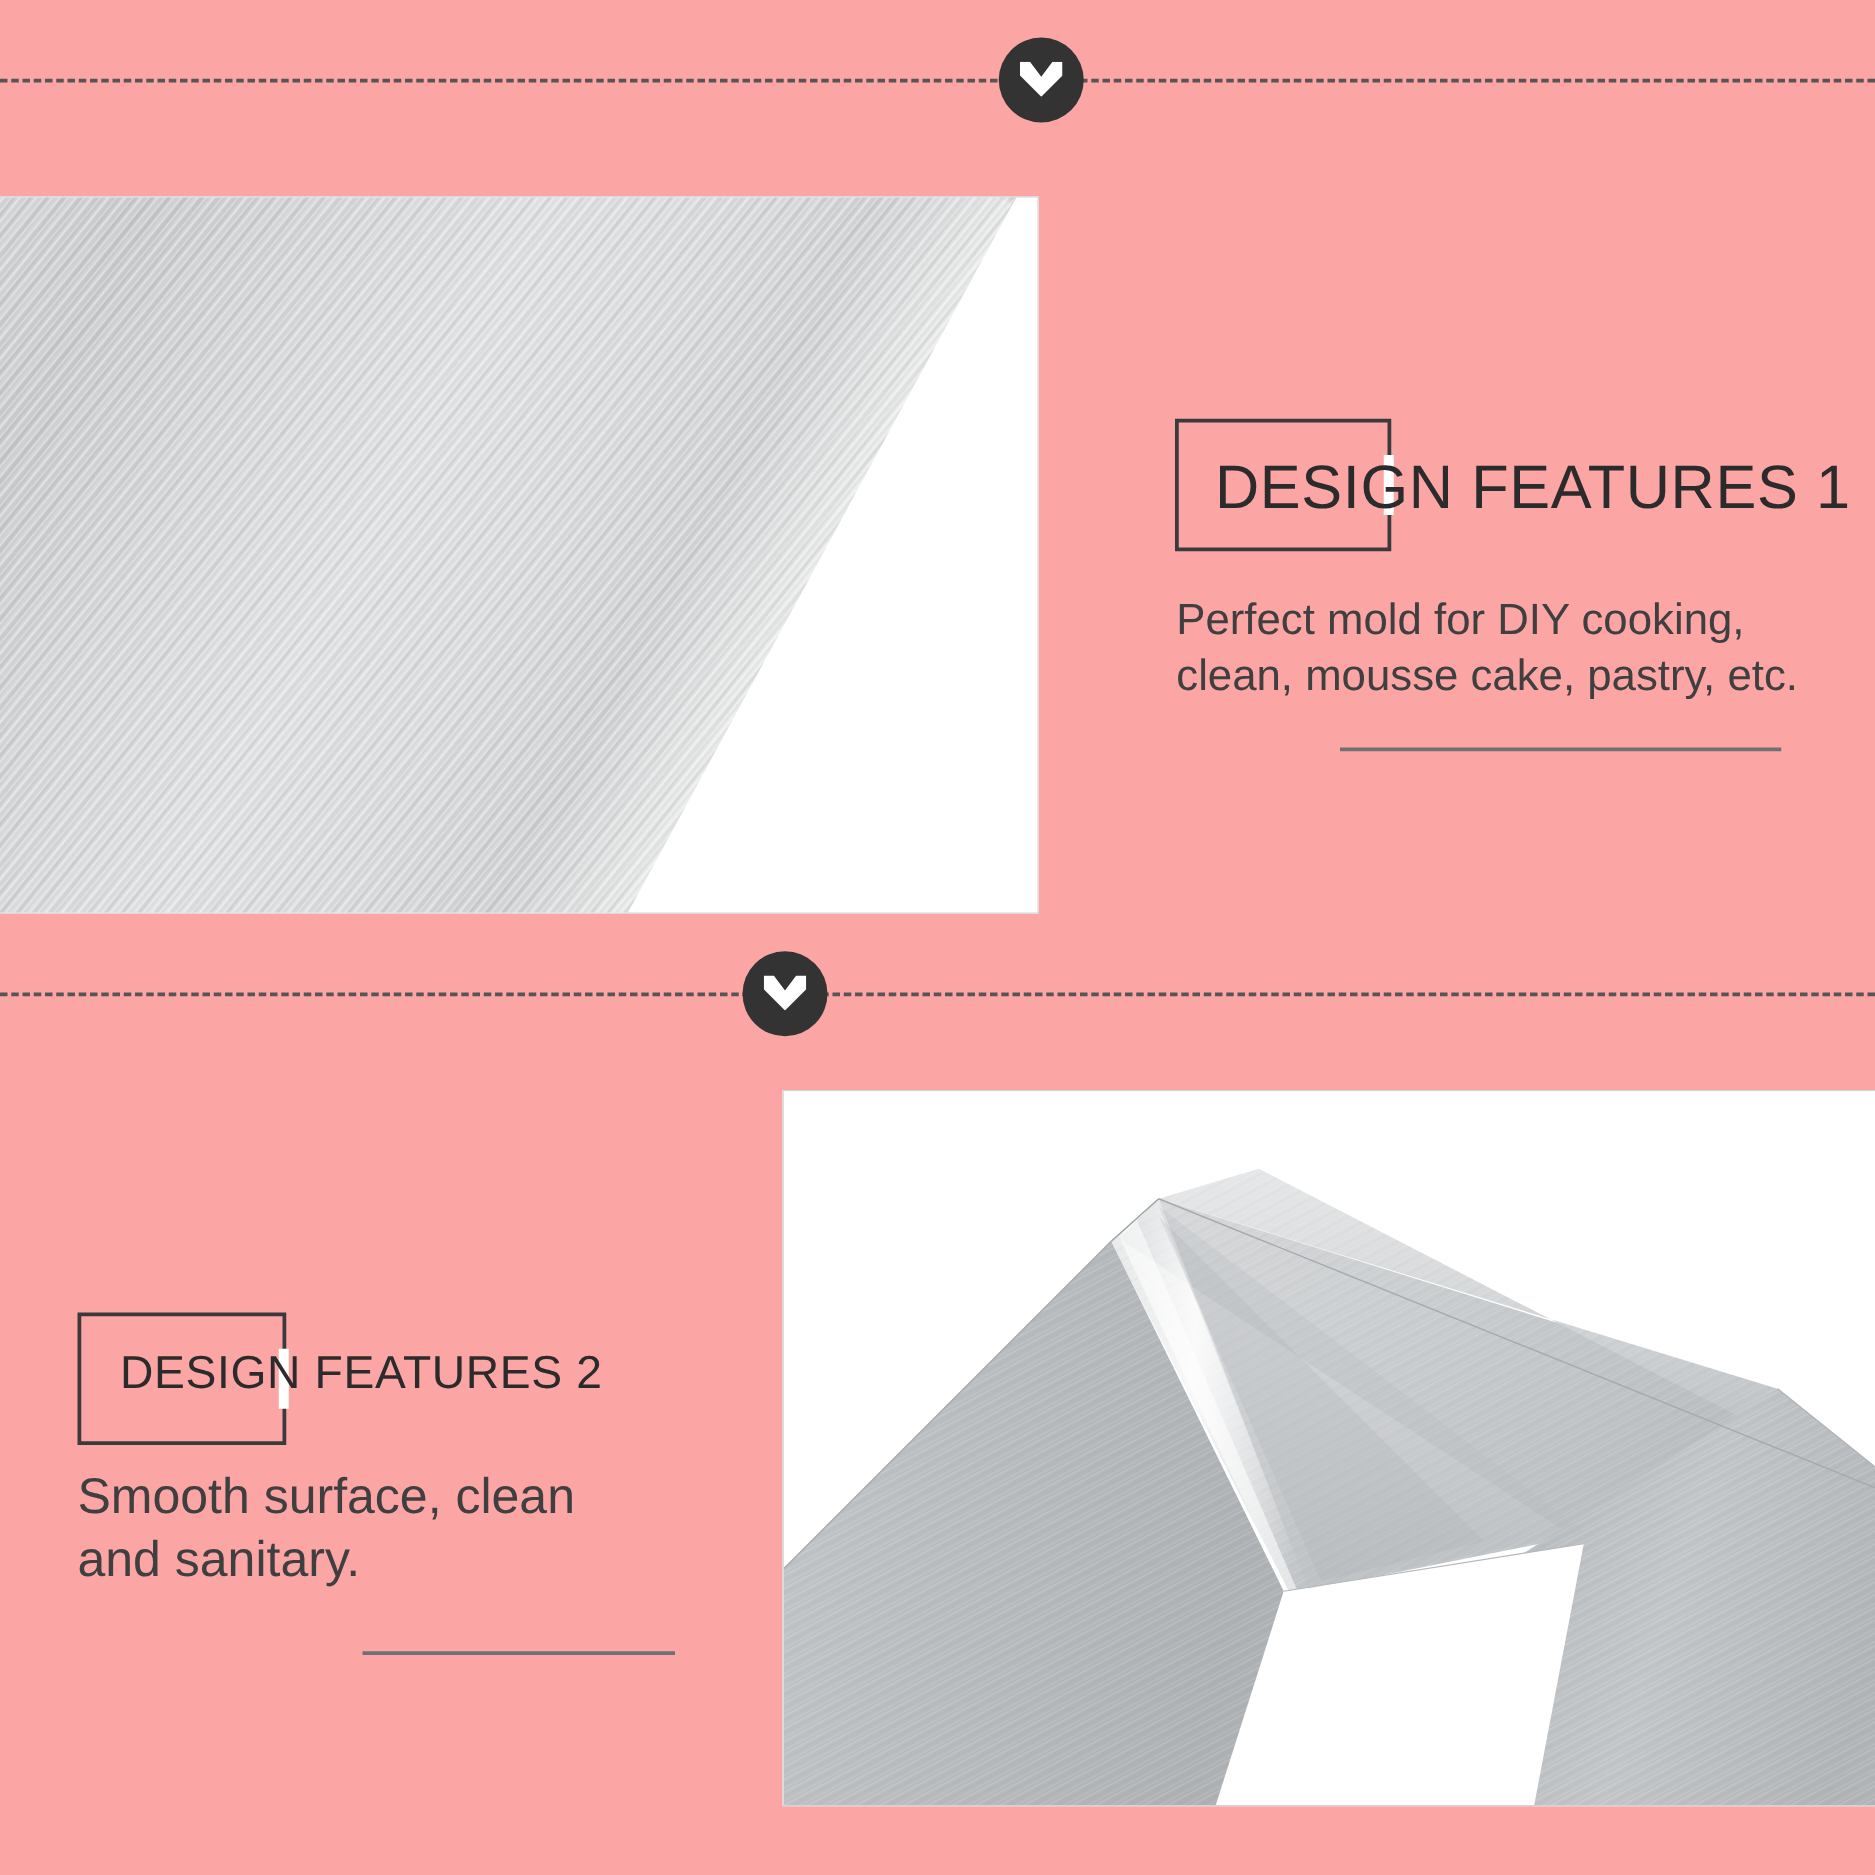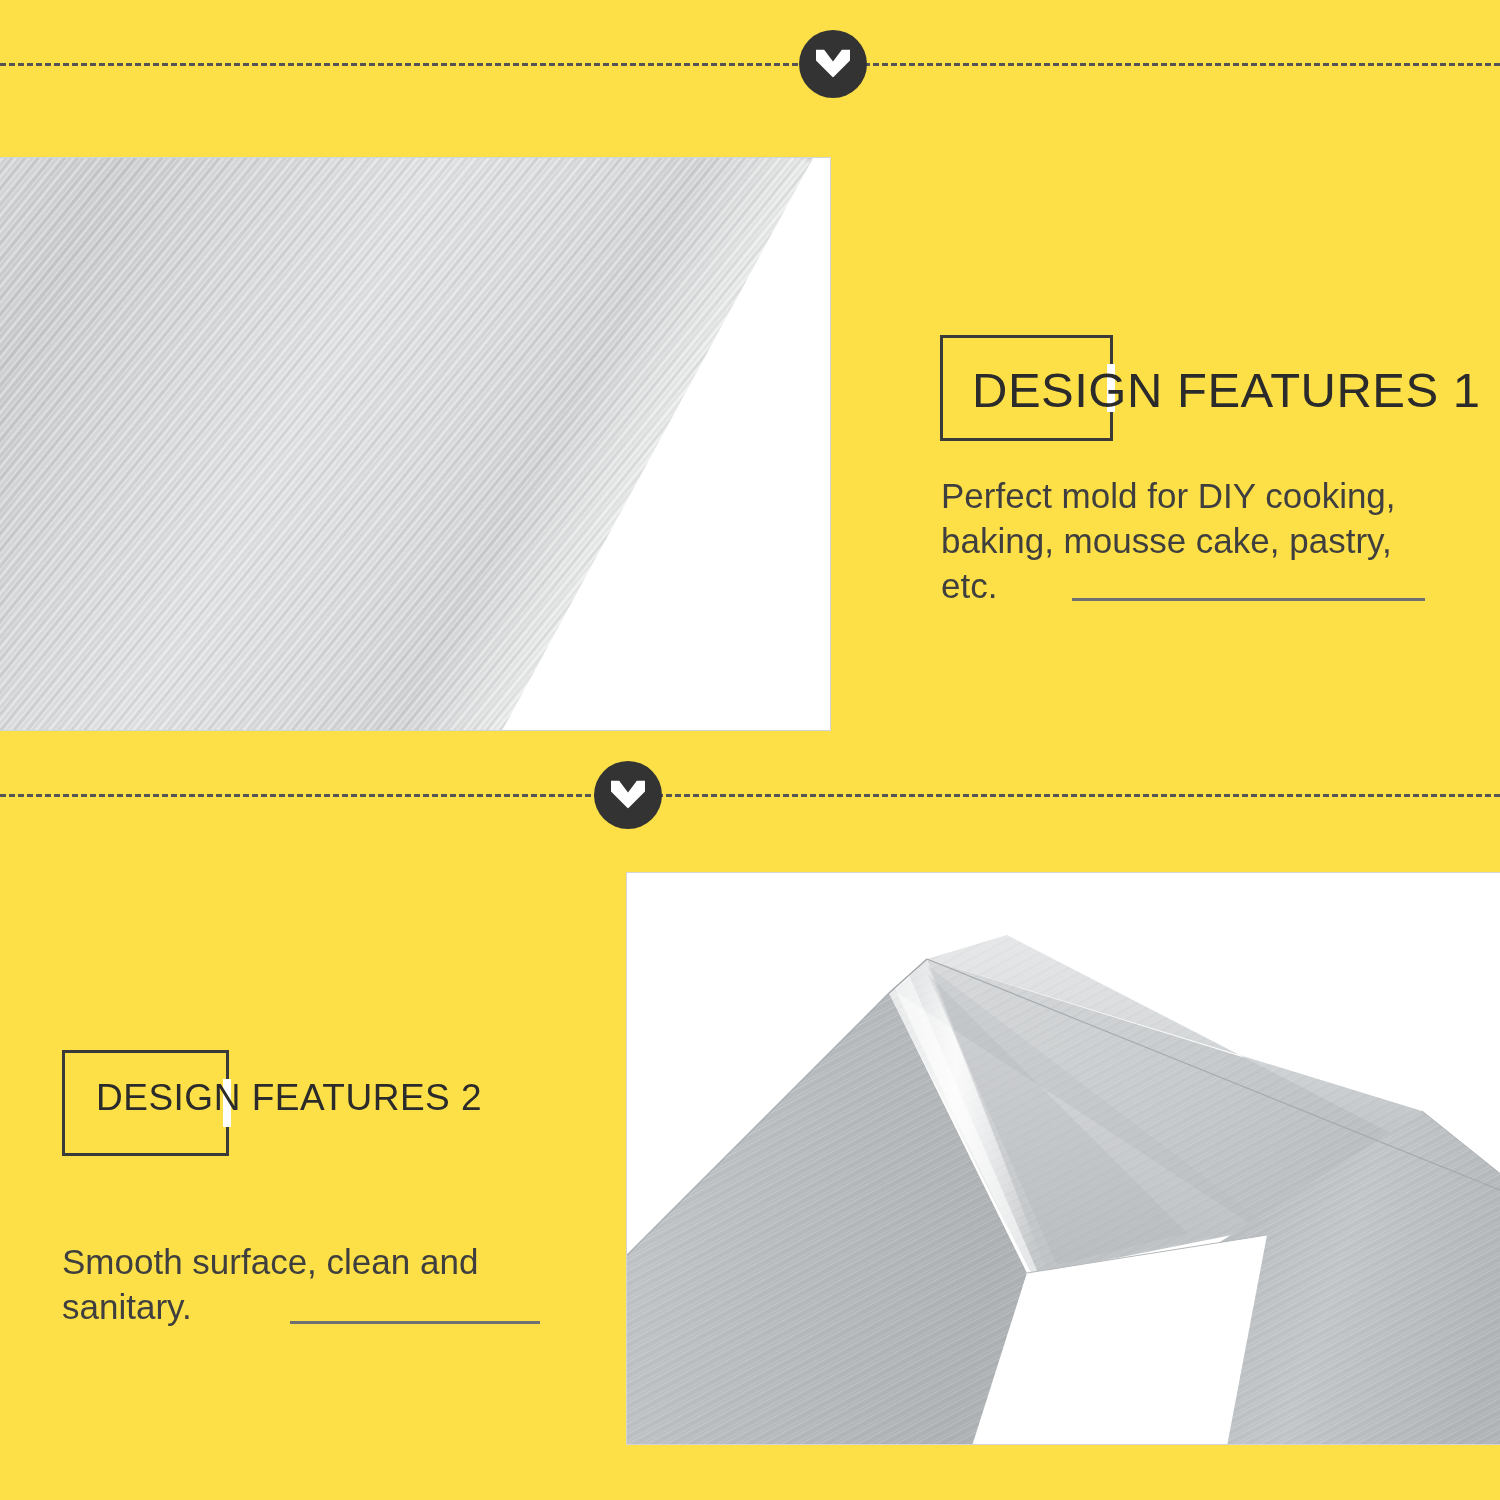--- a/index.html
+++ b/index.html
@@ -9,21 +9,21 @@
     background: #ffffff;
   }
   body {
     font-family: "Liberation Sans", sans-serif;
   }
 
   #page {
     position: relative;
     width: 1500px;
     height: 1500px;
-    background: #fde047;
+    background: #fca5a5;
     overflow: hidden;
   }
 
   
   .divider {
     position: absolute;
     left: 0;
     width: 1500px;
     height: 70px;
   }
@@ -167,21 +167,21 @@
 
   
   #feature-1 .title-frame { left: 940px;  top: 335px; width: 173px; height: 106px; }
   #feature-1 .title-text  { left: 972px;  top: 362px; font-size: 49px; }
   #feature-1 .desc-text   { left: 941px;  top: 474px; width: 500px; font-size: 35px; }
   #feature-1 .underline   { left: 1072px; top: 598px; width: 353px; }
 
   
   #feature-2 .title-frame { left: 62px;  top: 1050px; width: 167px; height: 106px; }
   #feature-2 .title-text  { left: 96px;  top: 1077px; font-size: 37px; }
-  #feature-2 .desc-text   { left: 62px;  top: 1240px; width: 470px; font-size: 35px; }
+  #feature-2 .desc-text   { left: 62px;  top: 1172px; width: 470px; font-size: 40px; }
   #feature-2 .underline   { left: 290px; top: 1321px; width: 250px; }
 </style>
 </head>
 <body>
 
 <div id="page">
 
   <div class="divider" style="top:30px;">
     <div class="rule"></div>
     <div class="badge" style="left:799px;">
@@ -196,21 +196,21 @@
       <div class="steel-edge-top"></div>
 
     </div>
   </div>
 
   <div class="feature" id="feature-1">
     <div class="title-frame">
       <div class="gap"></div>
     </div>
     <div class="title-text">DESIGN FEATURES 1</div>
-    <div class="desc-text">Perfect mold for DIY cooking, baking, mousse cake, pastry, etc.</div>
+    <div class="desc-text">Perfect mold for DIY cooking, clean, mousse cake, pastry, etc.</div>
     <div class="underline"></div>
   </div>
 
   <div class="divider" style="top:761px;">
     <div class="rule"></div>
     <div class="badge" style="left:594px;">
       <svg class="chev" viewBox="0 0 34 28">
         <polygon points="0,0 8,0 17,12 26,0 34,0 34,11 17,28 0,11" fill="#ffffff"></polygon>
       </svg>
     </div>

